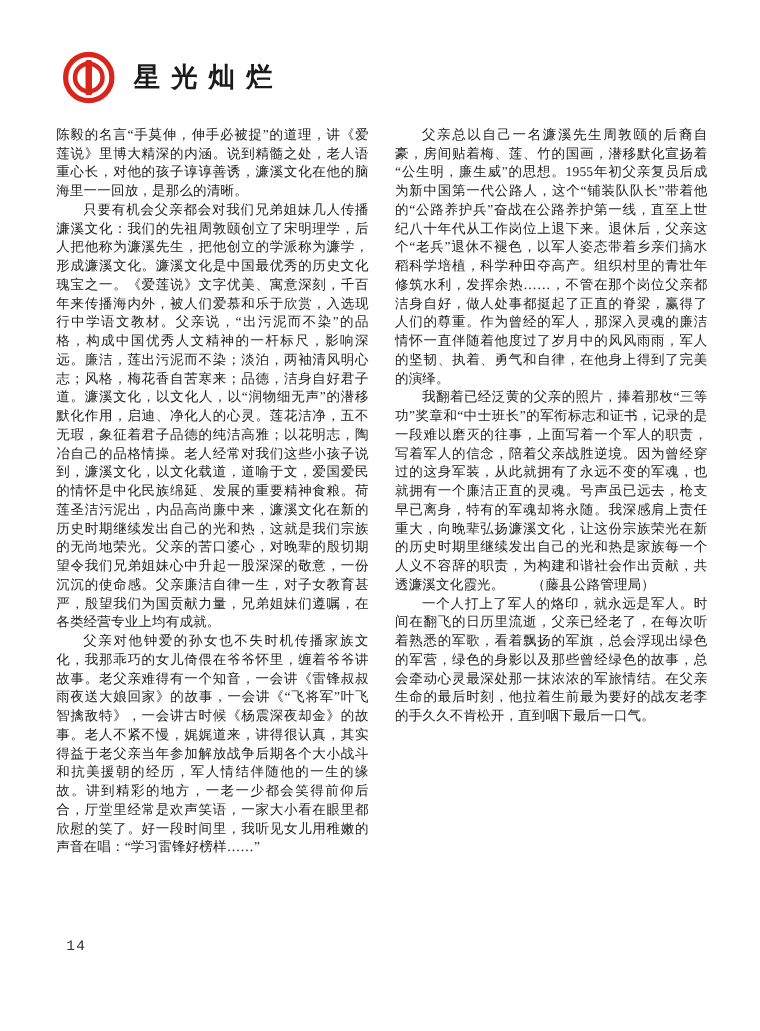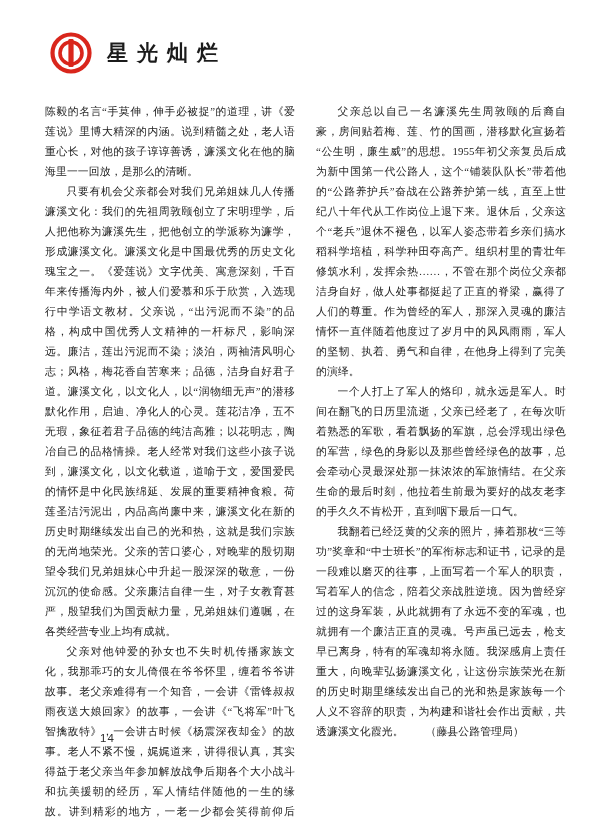--- a/index.html
+++ b/index.html
@@ -9,21 +9,21 @@
     font-family: "Liberation Serif", "DejaVu Serif", serif;
     overflow: hidden;
   }
   .page {
     position: relative;
     width: 608px; height: 825px;
     background: #ffffff;
   }
   .masthead {
     position: absolute;
-    top: 32px; left: 50px;
+    top: 41px; left: 50px;
     display: flex;
     align-items: center;
     gap: 15px;
   }
   .logo-wrap { width: 42px; height: 42px; flex: 0 0 auto; }
   .mag-title {
     font-family: "Liberation Sans", "DejaVu Sans", sans-serif;
     font-weight: bold;
     font-size: 21px;
     letter-spacing: 9px;
@@ -35,36 +35,35 @@
     position: absolute;
     top: 101px; left: 45px;
     width: 521px;
     display: flex;
     gap: 21px;
   }
   .col { width: 250px; }
   .col p {
     margin: 0;
     font-size: 10.8px;
-    line-height: 20px;
+    line-height: 15px;
     color: #222222;
     text-align: justify;
     text-indent: 2em;
     word-break: break-all;
     letter-spacing: 0.15px;
   }
   .col p.continuation { text-indent: 0; }
   .page-number {
     position: absolute;
-    top: 732px; left: 53px;
+    top: 751px; left: 53px;
     font-size: 11.5px;
     color: #2e2e2e;
-    font-family: Liberation Sans, sans-serif;
+    font-family: Liberation Mono, monospace;
     letter-spacing: 1px;
-    margin-left: 47px;
   }
 </style>
 </head>
 <body>
 
 <div class="page">
 
   <header class="masthead">
     <span class="logo-wrap">
       <svg width="42" height="42" viewBox="0 0 42 42" aria-hidden="true">
@@ -77,20 +76,20 @@
   </header>
 
   <main class="columns">
     <div class="col">
       <p class="continuation">陈毅的名言“手莫伸，伸手必被捉”的道理，讲《爱莲说》里博大精深的内涵。说到精髓之处，老人语重心长，对他的孩子谆谆善诱，濂溪文化在他的脑海里一一回放，是那么的清晰。</p>
       <p>只要有机会父亲都会对我们兄弟姐妹几人传播濂溪文化：我们的先祖周敦颐创立了宋明理学，后人把他称为濂溪先生，把他创立的学派称为濂学，形成濂溪文化。濂溪文化是中国最优秀的历史文化瑰宝之一。《爱莲说》文字优美、寓意深刻，千百年来传播海内外，被人们爱慕和乐于欣赏，入选现行中学语文教材。父亲说，“出污泥而不染”的品格，构成中国优秀人文精神的一杆标尺，影响深远。廉洁，莲出污泥而不染；淡泊，两袖清风明心志；风格，梅花香自苦寒来；品德，洁身自好君子道。濂溪文化，以文化人，以“润物细无声”的潜移默化作用，启迪、净化人的心灵。莲花洁净，五不无瑕，象征着君子品德的纯洁高雅；以花明志，陶冶自己的品格情操。老人经常对我们这些小孩子说到，濂溪文化，以文化载道，道喻于文，爱国爱民的情怀是中化民族绵延、发展的重要精神食粮。荷莲圣洁污泥出，内品高尚廉中来，濂溪文化在新的历史时期继续发出自己的光和热，这就是我们宗族的无尚地荣光。父亲的苦口婆心，对晚辈的殷切期望令我们兄弟姐妹心中升起一股深深的敬意，一份沉沉的使命感。父亲廉洁自律一生，对子女教育甚严，殷望我们为国贡献力量，兄弟姐妹们遵嘱，在各类经营专业上均有成就。</p>
       <p>父亲对他钟爱的孙女也不失时机传播家族文化，我那乖巧的女儿倚偎在爷爷怀里，缠着爷爷讲故事。老父亲难得有一个知音，一会讲《雷锋叔叔雨夜送大娘回家》的故事，一会讲《“飞将军”叶飞智擒敌特》，一会讲古时候《杨震深夜却金》的故事。老人不紧不慢，娓娓道来，讲得很认真，其实得益于老父亲当年参加解放战争后期各个大小战斗和抗美援朝的经历，军人情结伴随他的一生的缘故。讲到精彩的地方，一老一少都会笑得前仰后合，厅堂里经常是欢声笑语，一家大小看在眼里都欣慰的笑了。好一段时间里，我听见女儿用稚嫩的声音在唱：“学习雷锋好榜样……”</p>
     </div>
     <div class="col">
       <p>父亲总以自己一名濂溪先生周敦颐的后裔自豪，房间贴着梅、莲、竹的国画，潜移默化宣扬着“公生明，廉生威”的思想。1955年初父亲复员后成为新中国第一代公路人，这个“铺装队队长”带着他的“公路养护兵”奋战在公路养护第一线，直至上世纪八十年代从工作岗位上退下来。退休后，父亲这个“老兵”退休不褪色，以军人姿态带着乡亲们搞水稻科学培植，科学种田夺高产。组织村里的青壮年修筑水利，发挥余热……，不管在那个岗位父亲都洁身自好，做人处事都挺起了正直的脊梁，赢得了人们的尊重。作为曾经的军人，那深入灵魂的廉洁情怀一直伴随着他度过了岁月中的风风雨雨，军人的坚韧、执着、勇气和自律，在他身上得到了完美的演绎。</p>
+      <p>我翻着已经泛黄的父亲的照片，捧着那枚“三等功”奖章和“中士班长”的军衔标志和证书，记录的是一段难以磨灭的往事，上面写着一个军人的职责，写着军人的信念，陪着父亲战胜逆境。因为曾经穿过的这身军装，从此就拥有了永远不变的军魂，也就拥有一个廉洁正直的灵魂。号声虽已远去，枪支早已离身，特有的军魂却将永随。我深感肩上责任重大，向晚辈弘扬濂溪文化，让这份宗族荣光在新的历史时期里继续发出自己的光和热是家族每一个人义不容辞的职责，为构建和谐社会作出贡献，共透濂溪文化霞光。　　（藤县公路管理局）</p>
       <p>一个人打上了军人的烙印，就永远是军人。时间在翻飞的日历里流逝，父亲已经老了，在每次听着熟悉的军歌，看着飘扬的军旗，总会浮现出绿色的军营，绿色的身影以及那些曾经绿色的故事，总会牵动心灵最深处那一抹浓浓的军旅情结。在父亲生命的最后时刻，他拉着生前最为要好的战友老李的手久久不肯松开，直到咽下最后一口气。</p>
-      <p>我翻着已经泛黄的父亲的照片，捧着那枚“三等功”奖章和“中士班长”的军衔标志和证书，记录的是一段难以磨灭的往事，上面写着一个军人的职责，写着军人的信念，陪着父亲战胜逆境。因为曾经穿过的这身军装，从此就拥有了永远不变的军魂，也就拥有一个廉洁正直的灵魂。号声虽已远去，枪支早已离身，特有的军魂却将永随。我深感肩上责任重大，向晚辈弘扬濂溪文化，让这份宗族荣光在新的历史时期里继续发出自己的光和热是家族每一个人义不容辞的职责，为构建和谐社会作出贡献，共透濂溪文化霞光。　　（藤县公路管理局）</p>
     </div>
   </main>
 
   <div class="page-number">14</div>
 
 </div>
 
 </body></html>

